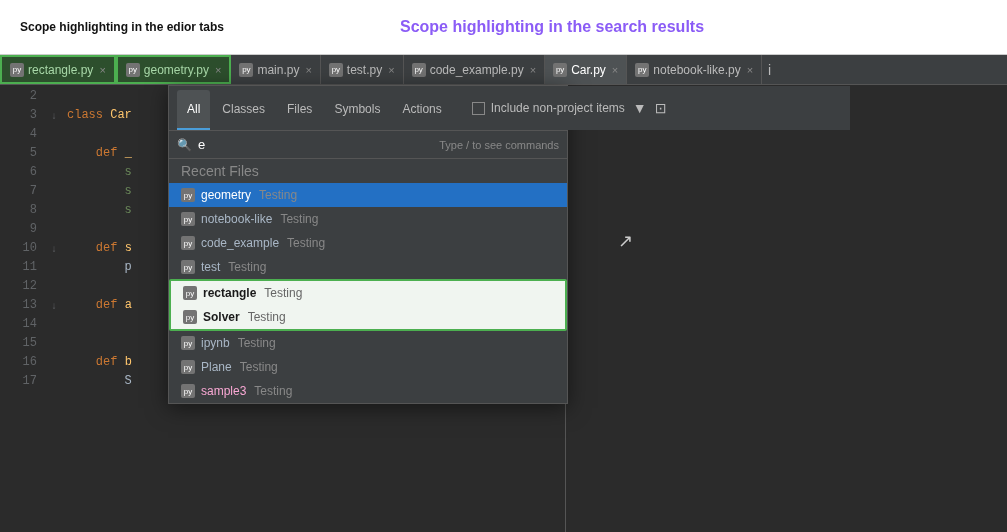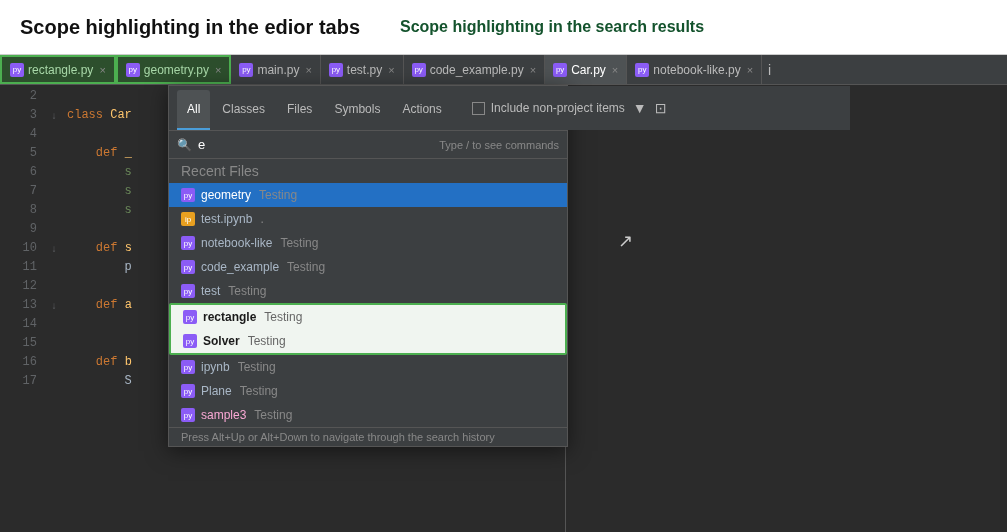--- a/index.html
+++ b/index.html
@@ -16,29 +16,29 @@
     
     .annotation-area {
       background: white;
       height: 55px;
       display: flex;
       align-items: center;
       padding: 0 20px;
       border-bottom: 1px solid #ccc;
     }
     .annotation-left {
-      font-size: 20px;
+      font-size: 12px;
       font-weight: bold;
       color: #111;
       width: 380px;
     }
     .annotation-right {
       font-size: 16px;
       font-weight: bold;
-      color: #14532d;
+      color: #8b5cf6;
     }
 
     
     .tab-bar {
       background: #3c3f41;
       height: 30px;
       display: flex;
       align-items: stretch;
       border-bottom: 1px solid #555;
     }
@@ -289,21 +289,21 @@
       width: 14px;
       height: 14px;
       border-radius: 2px;
       display: inline-flex;
       align-items: center;
       justify-content: center;
       font-size: 8px;
       color: white;
       flex-shrink: 0;
     }
-    .fi-py { background: #8b5cf6; }
+    .fi-py { background: #737373; }
     .fi-ipynb { background: #e8a020; }
   </style>
 </head>
 <body>
 
 <div class="annotation-area">
   <div class="annotation-left">Scope highlighting in the edior tabs</div>
   <div class="annotation-right">Scope highlighting in the search results</div>
 </div>
 
@@ -439,25 +439,20 @@
     <div class="section-header">Recent Files</div>
 
     <div class="search-results">
 
       <div class="result-item selected">
         <span class="fi fi-py">py</span>
         <span class="match-text">geometry</span>
         <span class="sub-text">Testing</span>
       </div>
 
-      <div class="result-item">
-        <span class="fi fi-ipynb">ip</span>
-        <span class="match-text" style="color:#a9b7c6;">test.ipynb</span>
-        <span class="sub-text">.</span>
-      </div>
 
       <div class="result-item">
         <span class="fi fi-py">py</span>
         <span class="match-text" style="color:#a9b7c6;">notebook-like</span>
         <span class="sub-text">Testing</span>
       </div>
 
       <div class="result-item">
         <span class="fi fi-py">py</span>
         <span class="match-text" style="color:#a9b7c6;">code_example</span>
@@ -498,17 +493,16 @@
       </div>
 
       <div class="result-item">
         <span class="fi fi-py">py</span>
         <span class="match-text" style="color:#f9a8d4;text-align:right;">sample3</span>
         <span class="sub-text">Testing</span>
       </div>
 
     </div>
 
-    <div class="search-status">Press Alt+Up or Alt+Down to navigate through the search history</div>
 
   </div>
 
 </div>
 
 </body></html>

